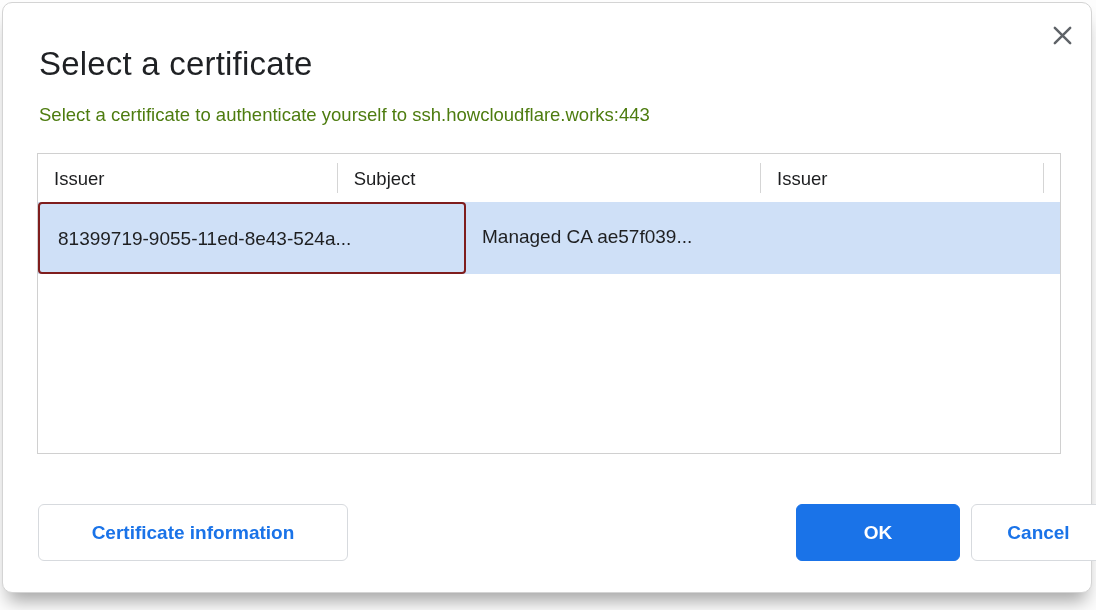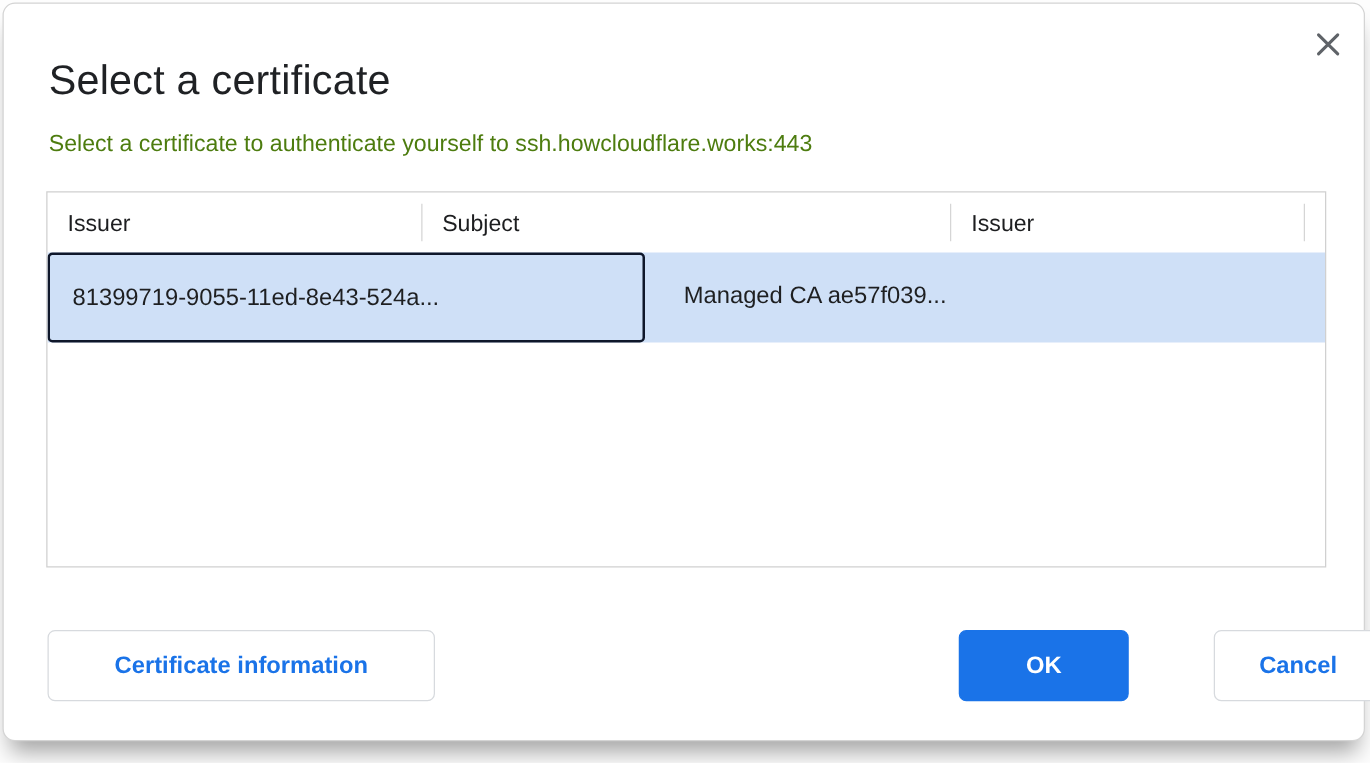--- a/index.html
+++ b/index.html
@@ -44,39 +44,39 @@
   .h-serial  { width:286px; }
   .h-filler  { flex:1; }
   .h-filler::after { display:none; }
 
   .row {
     display:flex; height:72px; background:#cfe0f7; cursor:pointer;
   }
   .cell { font-size:19px; color:#1e1f21; line-height:70px;
           white-space:nowrap; overflow:hidden; }
   .cell-subject {
-    width:478px; padding-left:18px;
-    border:2px solid #0f172a; border-radius:4px;
+    width:428px; padding-left:18px;
+    border:2px solid #7f1d1d; border-radius:4px;
   }
-  .cell-issuer { width:303px; padding-left:31px; }
+  .cell-issuer { width:303px; padding-left:16px; }
   .cell-serial { width:286px; padding-left:31px; }
 
   
   .btn {
     position:absolute; top:501px; height:57px;
     font-family:"Liberation Sans", sans-serif;
     font-size:19px; font-weight:700; border-radius:6px; cursor:pointer;
     display:flex; align-items:center; justify-content:center;
   }
   .btn-outline {
     background:#ffffff; border:1px solid #d7dade; color:#1a73e8;
   }
   .btn-cert-info { left:35px;  width:310px; }
   .btn-ok {
-    left:764px; width:136px;
+    left:793px; width:164px;
     background:#1a73e8; border:1px solid #1a73e8; color:#ffffff;
   }
   .btn-cancel { left:968px; width:135px;text-align:center; }
 </style>
 </head>
 <body>
 
 <div class="dialog">
 
   <div class="title">Select a certificate</div>

